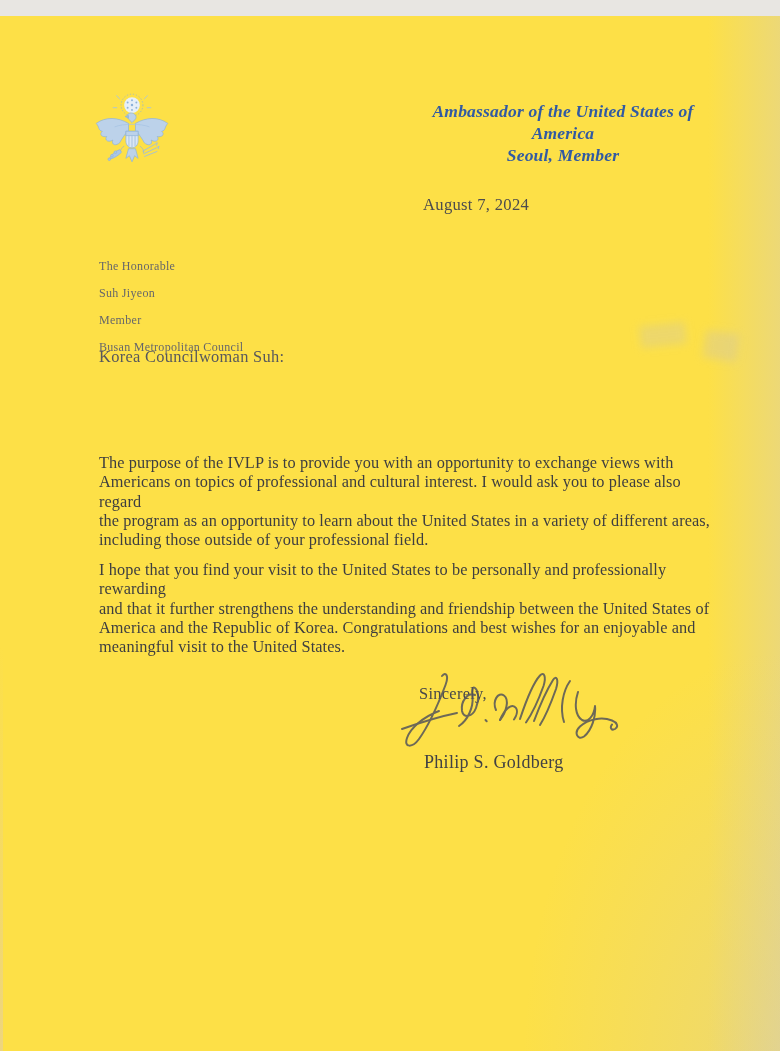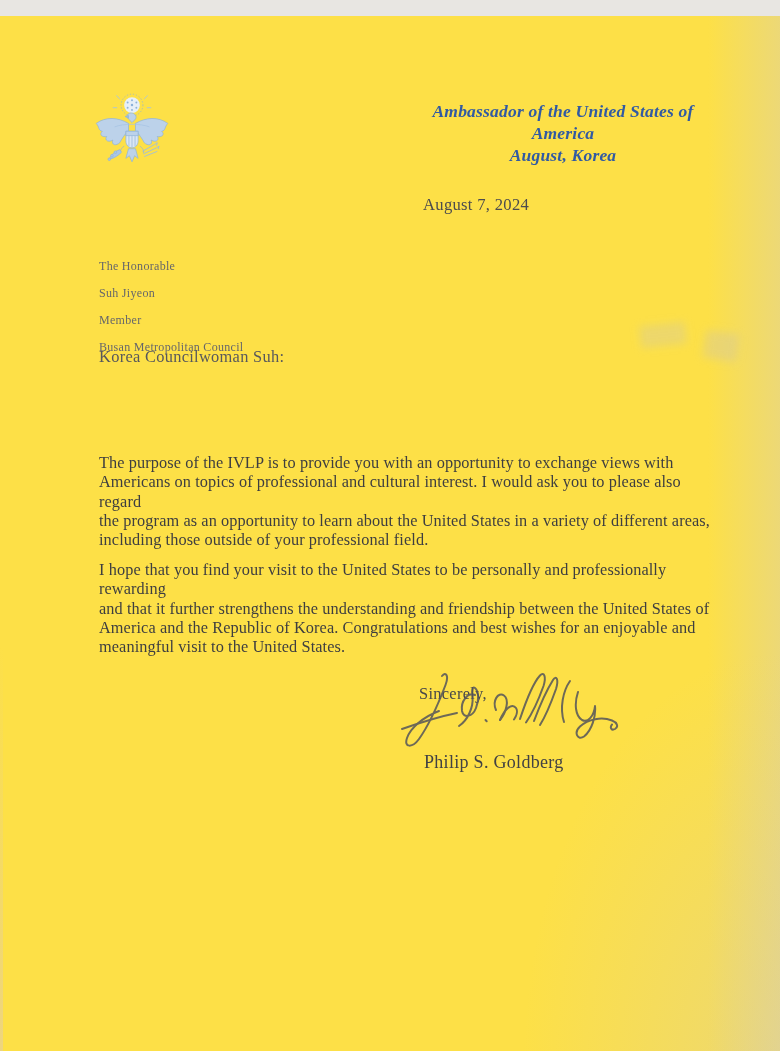--- a/index.html
+++ b/index.html
@@ -160,21 +160,21 @@
             <path d="M64 74 L79 68"></path>
           <path d="M76 60 l3 -2 l-1 3.5"></path>
             <path d="M78 64 l3 -2 l-1 3.5"></path>
         </g>
       </g>
     </svg>
   </div>
 
   <div class="lh-title">
     <div>Ambassador of the United States of America</div>
-    <div>August, Korea</div>
+    <div>Seoul, Member</div>
   </div>
 
   <div class="dateline">August 7, 2024</div>
 
   <div class="recipient">The Honorable
 Suh Jiyeon
 Member
 Busan Metropolitan Council</div>
 
   <div class="salutation">Korea Councilwoman Suh:</div>

